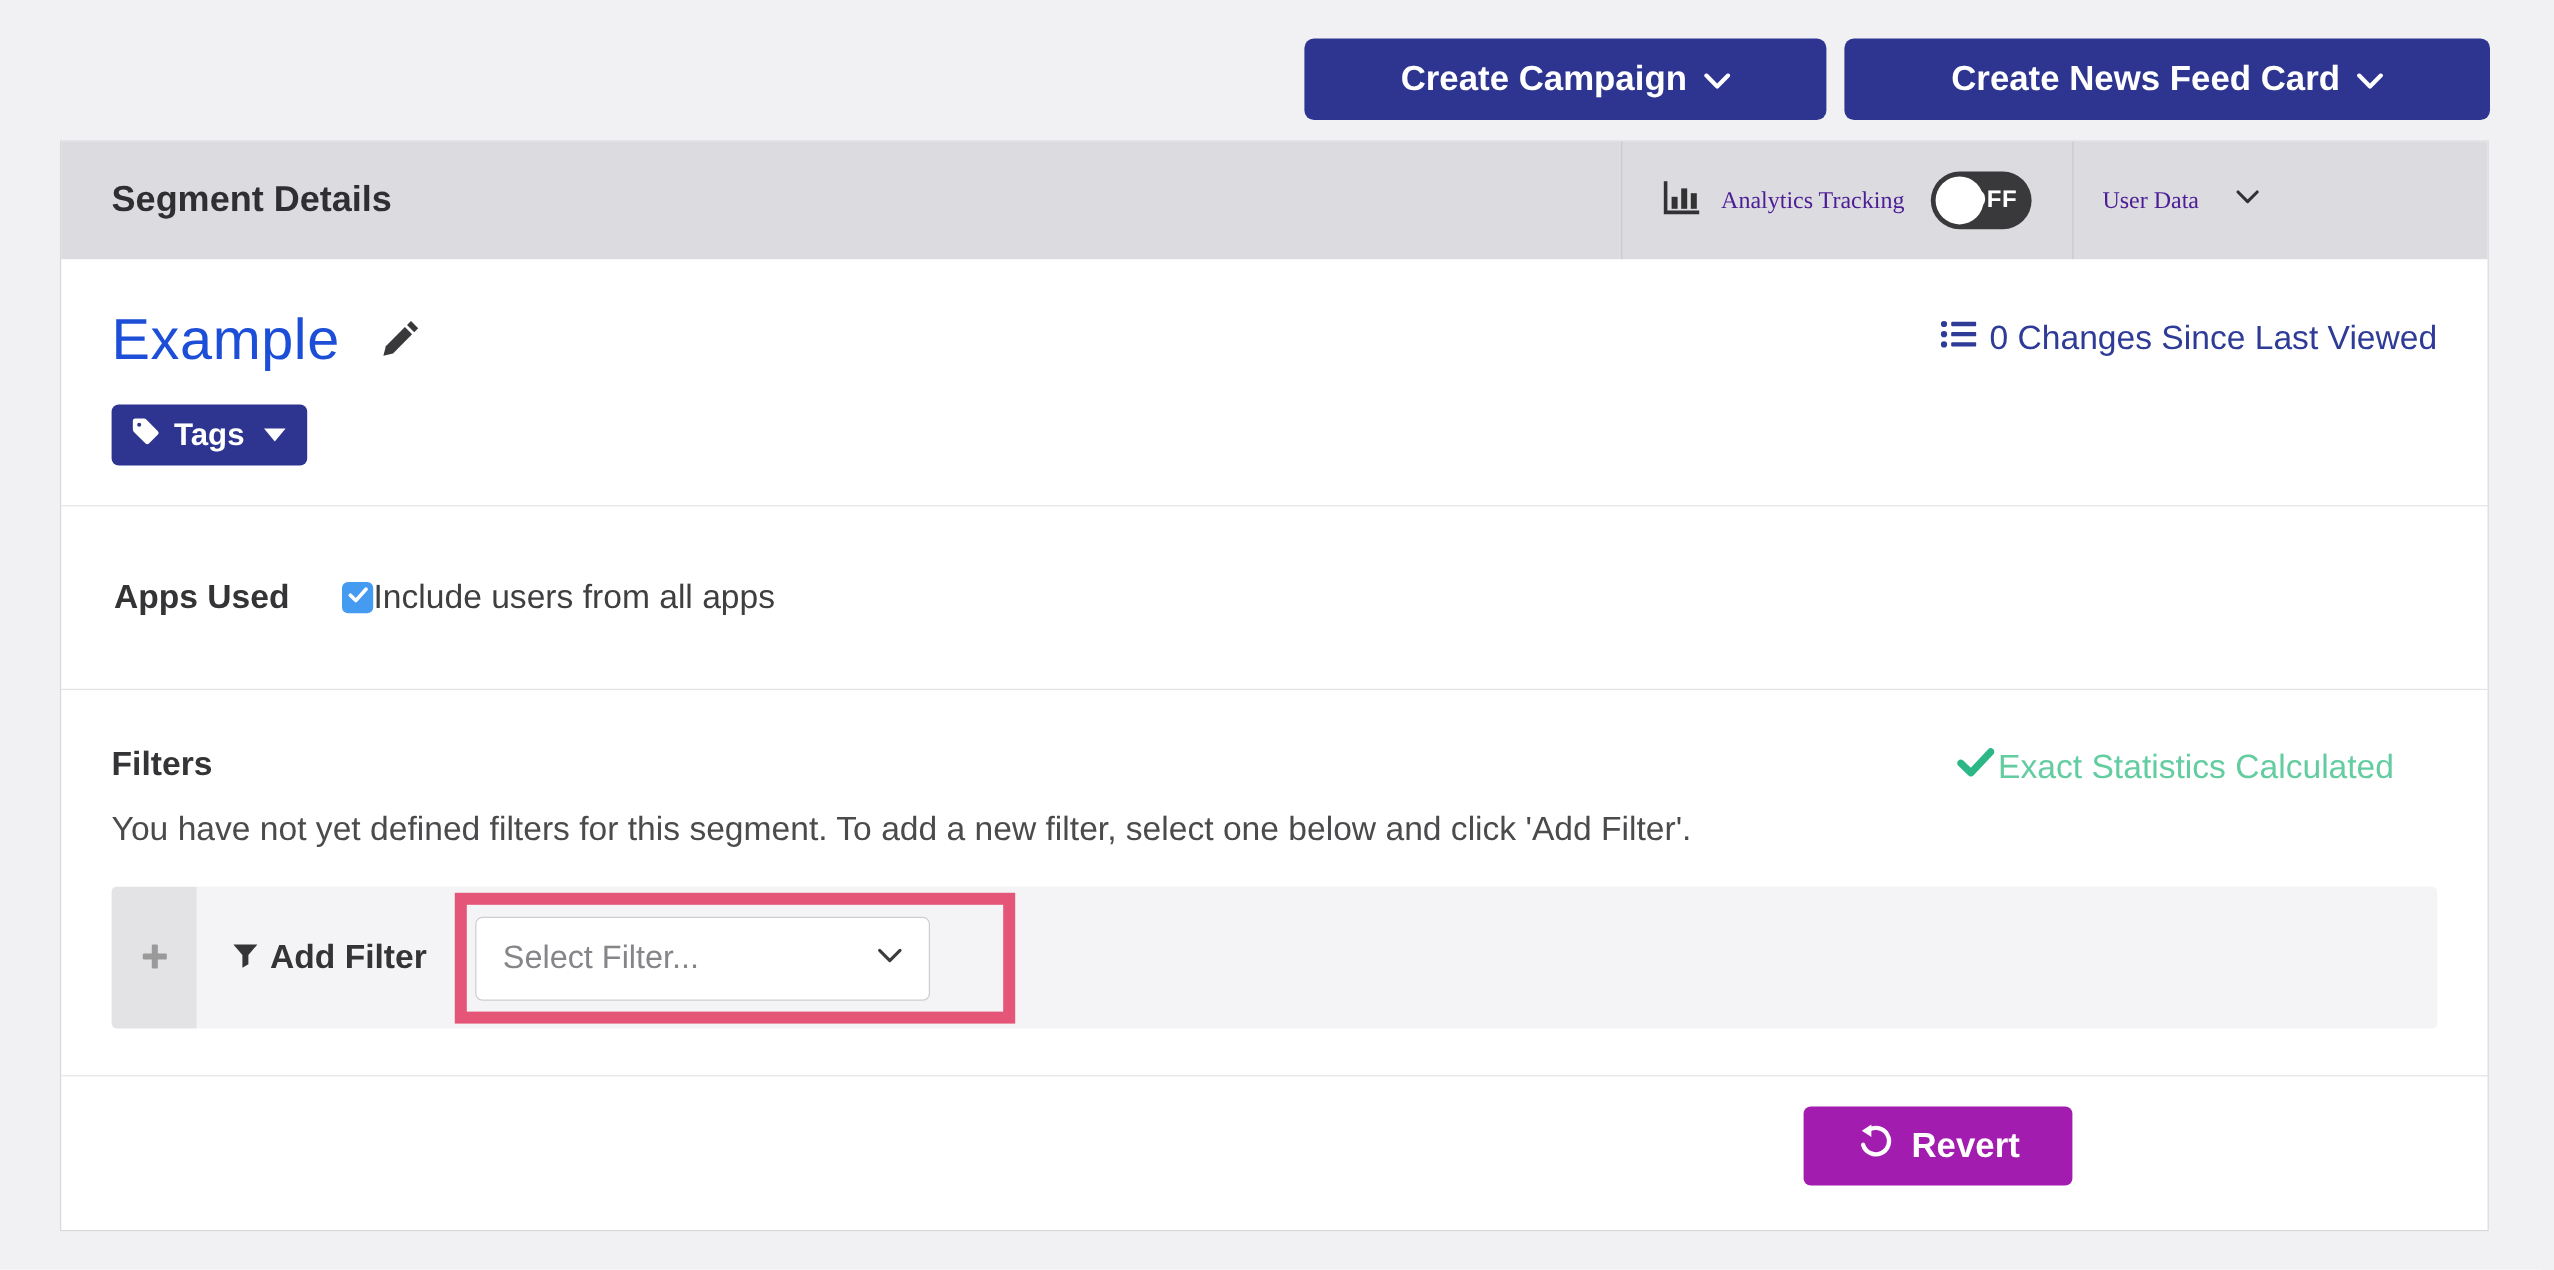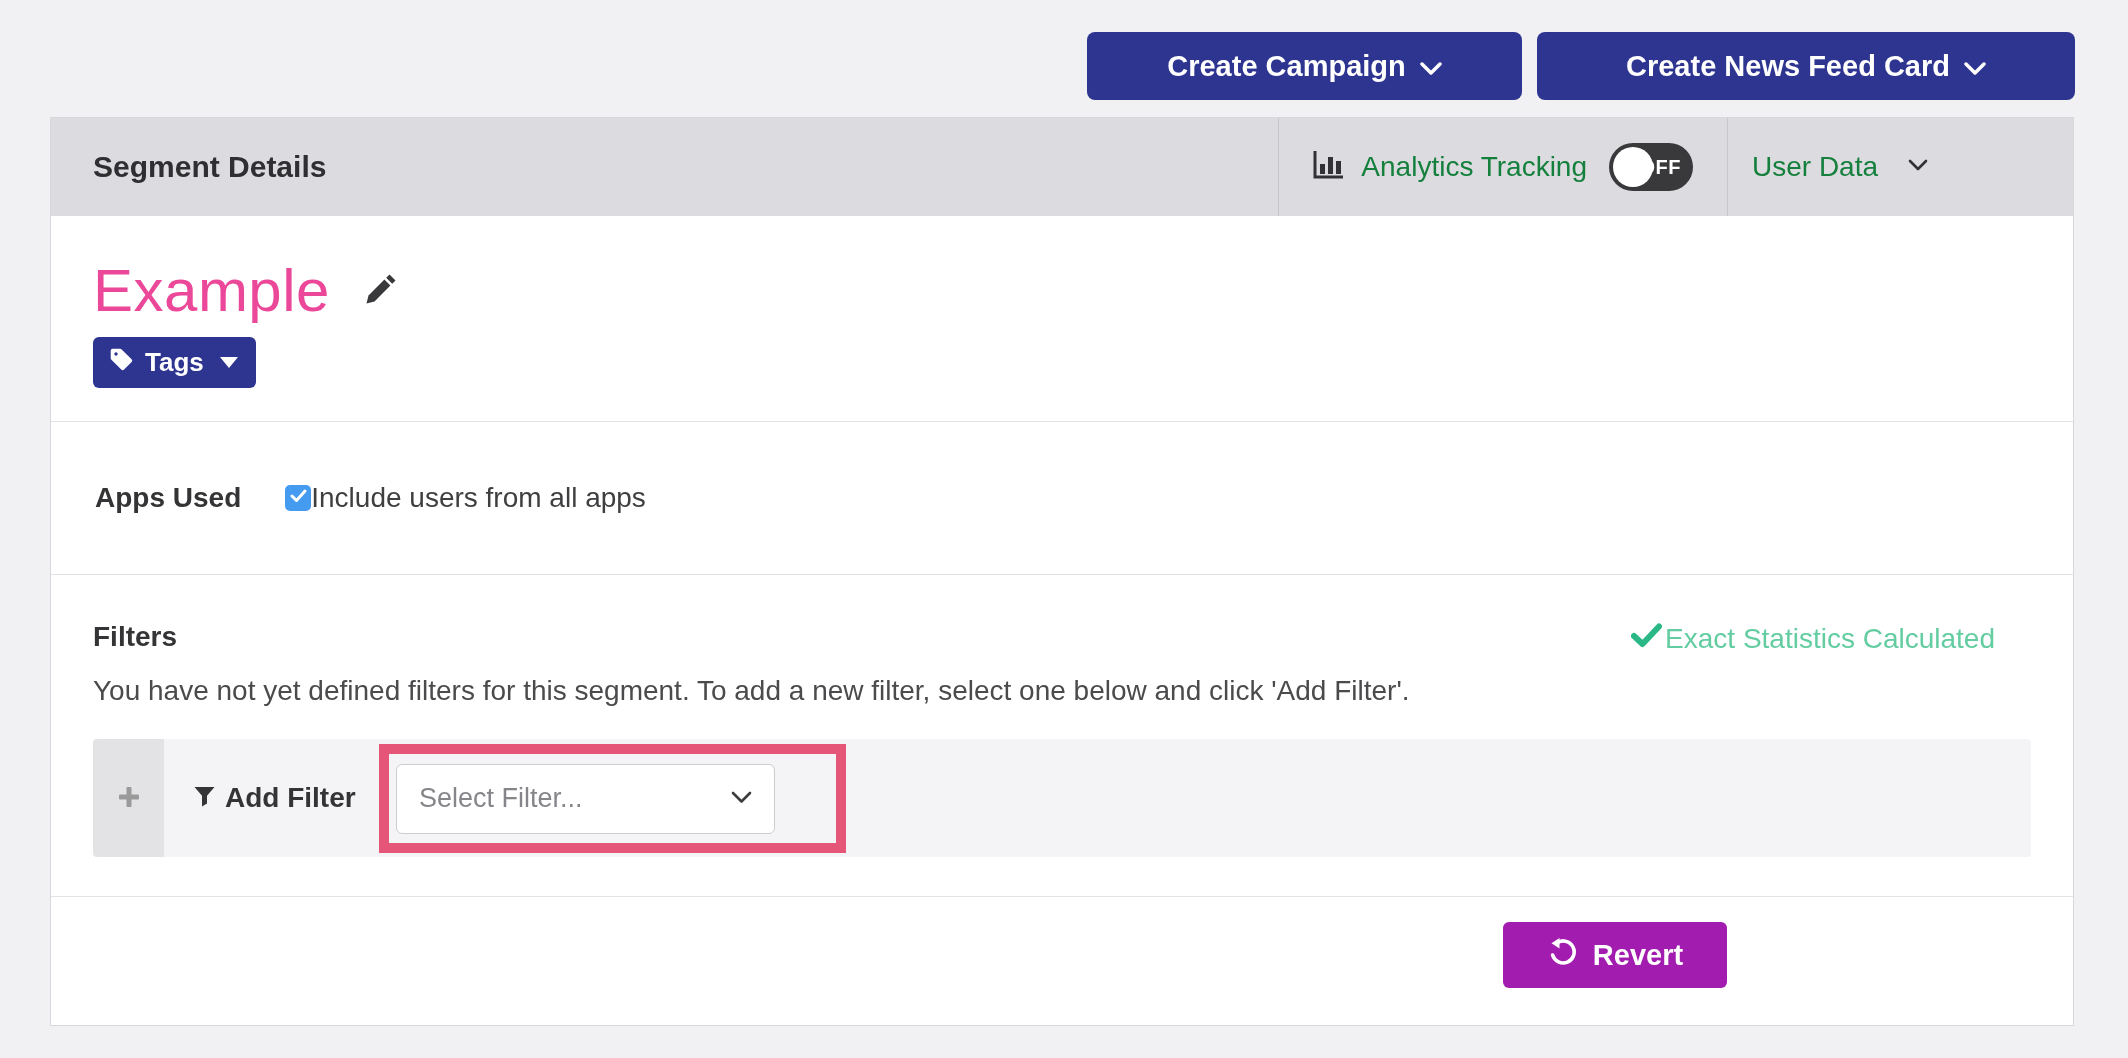--- a/index.html
+++ b/index.html
@@ -33,41 +33,41 @@
     display:flex; align-items:center; position:relative;
   }
   .card-title { margin-left:42px; font-size:30px; font-weight:bold; color:#2f2f31; }
   .header-right { position:absolute; right:0; top:0; height:100%; display:flex; }
   .header-cell {
     height:100%; display:flex; align-items:center;
     border-left:1px solid #c7c7cc;
   }
   .cell-analytics { padding:0 34px 0 32px; gap:16px; }
   .cell-userdata { width:346px; padding-left:24px; gap:30px; }
-  .header-label { font-size:28px; color:#15803d; }
+  .header-label { font-size:20px; color:#4c1d95;font-family:Liberation Serif, serif; }
   .toggle {
     position:relative; width:84px; height:48px; border-radius:24px;
     background:#39393b; margin-left:6px; cursor:pointer; flex:0 0 auto;
   }
   .toggle .knob {
     position:absolute; left:4px; top:4px; width:40px; height:40px;
     border-radius:50%; background:#fff;
   }
   .toggle .state {
     position:absolute; right:12px; top:50%; transform:translateY(-50%);
     color:#fff; font-size:20px; font-weight:bold; letter-spacing:.5px;
   }
 
   
   .section-title { height:205px; position:relative; }
   .name-row {
     position:absolute; left:42px; top:40px;
     display:flex; align-items:center; gap:32px;
   }
-  .segment-name { font-size:60px; font-weight:300; color:#ec4899; letter-spacing:.5px; }
+  .segment-name { font-size:48px; font-weight:300; color:#1d4ed8; letter-spacing:.5px; }
   .edit-btn { background:none; border:none; cursor:pointer; display:flex; padding:0; }
   .changes-link {
     position:absolute; right:42px; top:50px;
     display:flex; align-items:center; gap:11px;
     color:#2e3b97; font-size:28px; text-decoration:none; cursor:pointer;
   }
   .tags-btn {
     position:absolute; left:42px; top:121px; height:51px;
     background:#2e3590; color:#fff; border:none; border-radius:6px;
     font-family:inherit; font-size:26px; font-weight:bold;
@@ -200,20 +200,33 @@
       <span class="segment-name">Example</span>
       <button class="edit-btn">
         <span>
           <svg width="38" height="38" viewBox="0 0 38 38">
             <path d="M27.5 4.5 L33.5 10.5 L30.2 13.8 L24.2 7.8 Z" fill="#39393b"></path>
             <path d="M22.4 9.6 L28.4 15.6 L12.5 31.5 L4.5 33.5 L6.5 25.5 Z" fill="#39393b"></path>
           </svg>
         </span>
       </button>
     </div>
+    <a class="changes-link">
+      <span>
+        <svg width="30" height="25" viewBox="0 0 30 25">
+          <circle cx="3" cy="4" r="2.6" fill="#2e3b97"></circle>
+          <circle cx="3" cy="12.5" r="2.6" fill="#2e3b97"></circle>
+          <circle cx="3" cy="21" r="2.6" fill="#2e3b97"></circle>
+          <rect x="9" y="2.2" width="21" height="3.6" rx="1" fill="#2e3b97"></rect>
+          <rect x="9" y="10.7" width="21" height="3.6" rx="1" fill="#2e3b97"></rect>
+          <rect x="9" y="19.2" width="21" height="3.6" rx="1" fill="#2e3b97"></rect>
+        </svg>
+      </span>
+      <span>0 Changes Since Last Viewed</span>
+    </a>
     <button class="tags-btn">
       <span>
         <svg width="24" height="24" viewBox="0 0 24 24">
           <path fill-rule="evenodd" fill="#fff" d="M22.6 12.3 L12.7 2.4 A2.4 2.4 0 0 0 11 1.7 L3.7 1.7 A2 2 0 0 0 1.7 3.7 L1.7 11 A2.4 2.4 0 0 0 2.4 12.7 L12.3 22.6 A2 2 0 0 0 15.1 22.6 L22.6 15.1 A2 2 0 0 0 22.6 12.3 Z M7 8.7 A1.7 1.7 0 1 1 7 5.3 A1.7 1.7 0 0 1 7 8.7 Z"></path>
         </svg>
       </span>
       <span>Tags</span>
       <span class="caret-down"></span>
     </button>
   </div>

